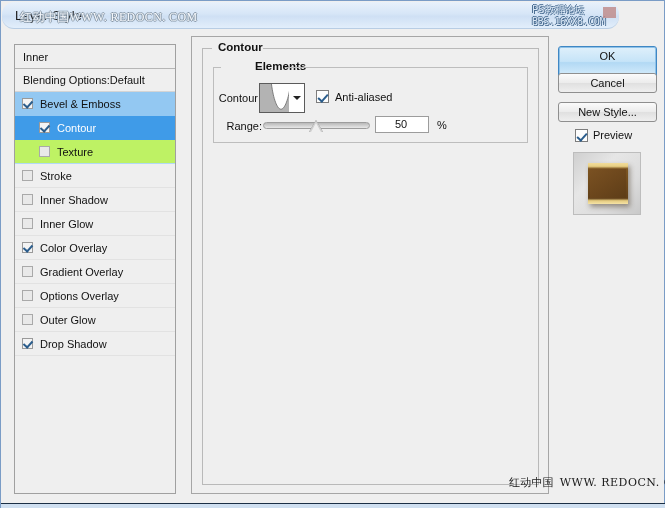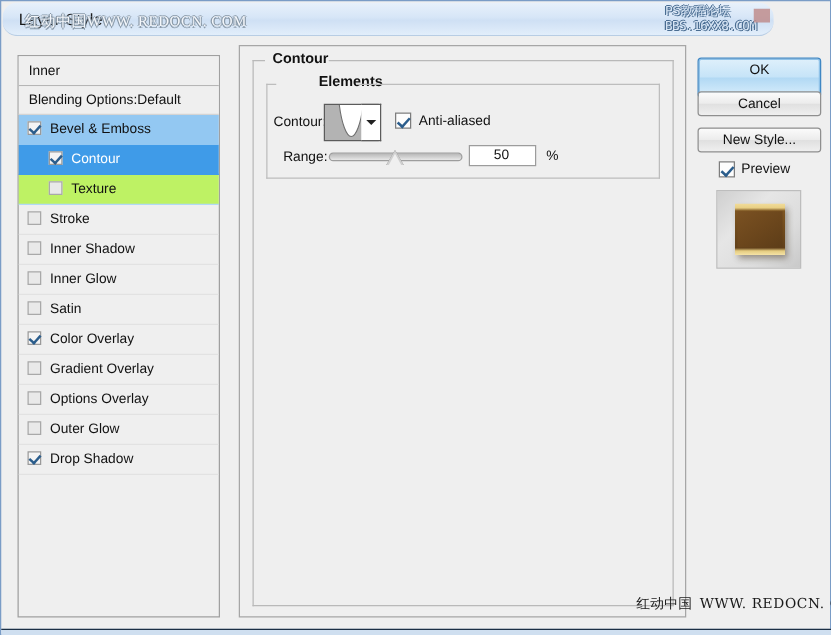--- a/index.html
+++ b/index.html
@@ -426,21 +426,20 @@
   <div id="styles-panel">
     <div class="sl-header">Inner</div>
     <div class="sl-sub">Blending Options:Default</div>
     <div id="styles-list">
         <div class="sl-row sel-light"><span class="cb checked"></span><span class="sl-label">Bevel &amp; Emboss</span></div>
         <div class="sl-row indent sel-strong"><span class="cb checked"></span><span class="sl-label">Contour</span></div>
         <div class="sl-row indent sel-pale"><span class="cb dim"></span><span class="sl-label">Texture</span></div>
         <div class="sl-row"><span class="cb dim"></span><span class="sl-label">Stroke</span></div>
         <div class="sl-row"><span class="cb dim"></span><span class="sl-label">Inner Shadow</span></div>
         <div class="sl-row"><span class="cb dim"></span><span class="sl-label">Inner Glow</span></div>
-        <div class="sl-row"><span class="cb dim"></span><span class="sl-label">Satin</span></div>
         <div class="sl-row"><span class="cb checked"></span><span class="sl-label">Color Overlay</span></div>
         <div class="sl-row"><span class="cb dim"></span><span class="sl-label">Gradient Overlay</span></div>
         <div class="sl-row"><span class="cb dim"></span><span class="sl-label">Options Overlay</span></div>
         <div class="sl-row"><span class="cb dim"></span><span class="sl-label">Outer Glow</span></div>
         <div class="sl-row"><span class="cb checked"></span><span class="sl-label">Drop Shadow</span></div>
       </div>
   </div>
 
   <div id="content-panel"></div>
 

